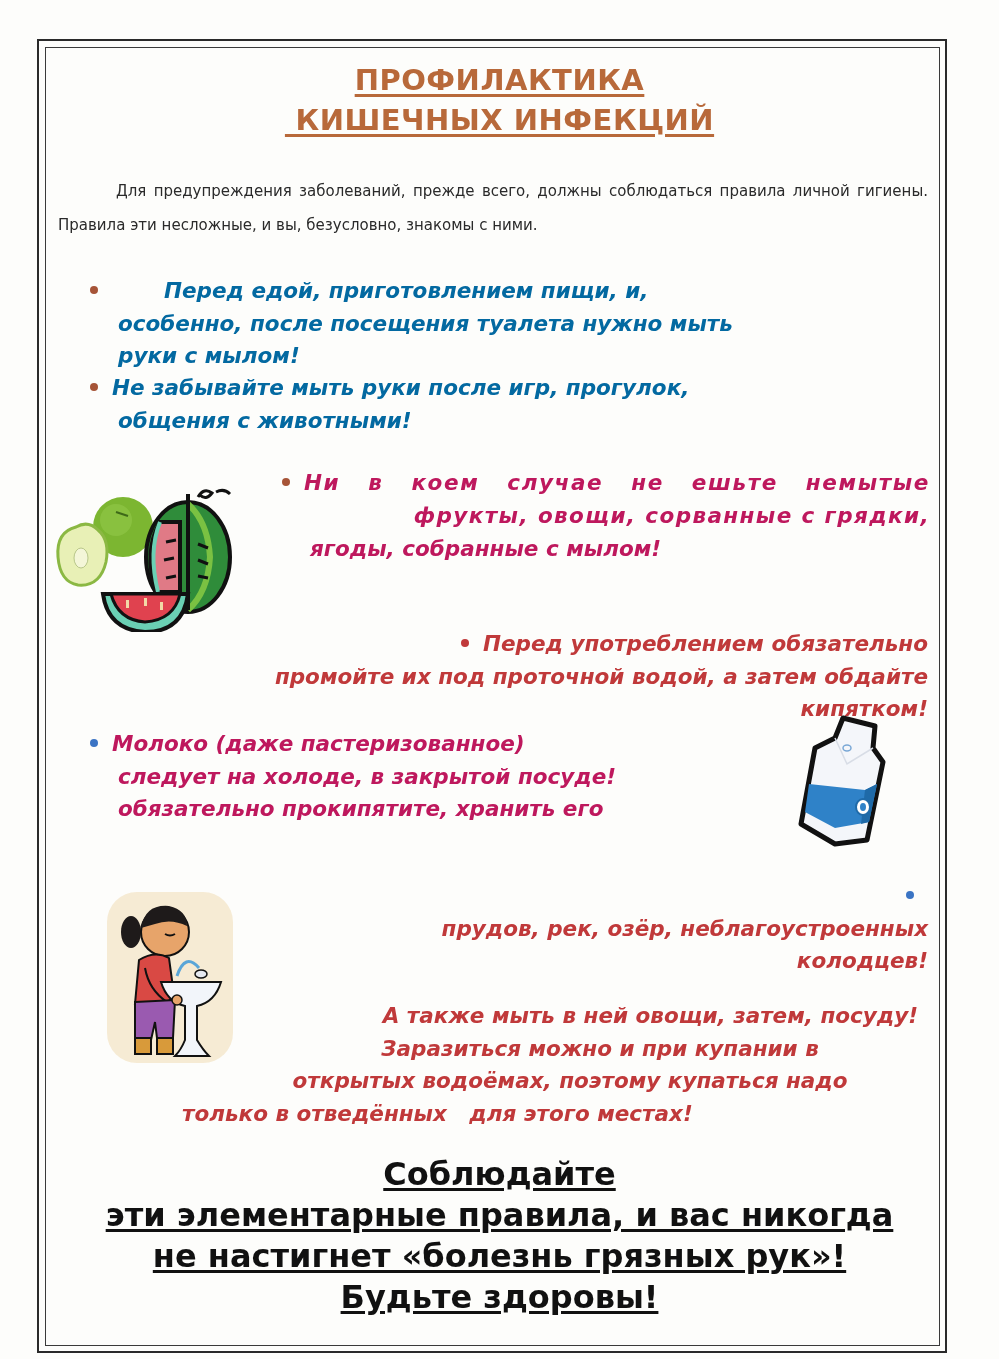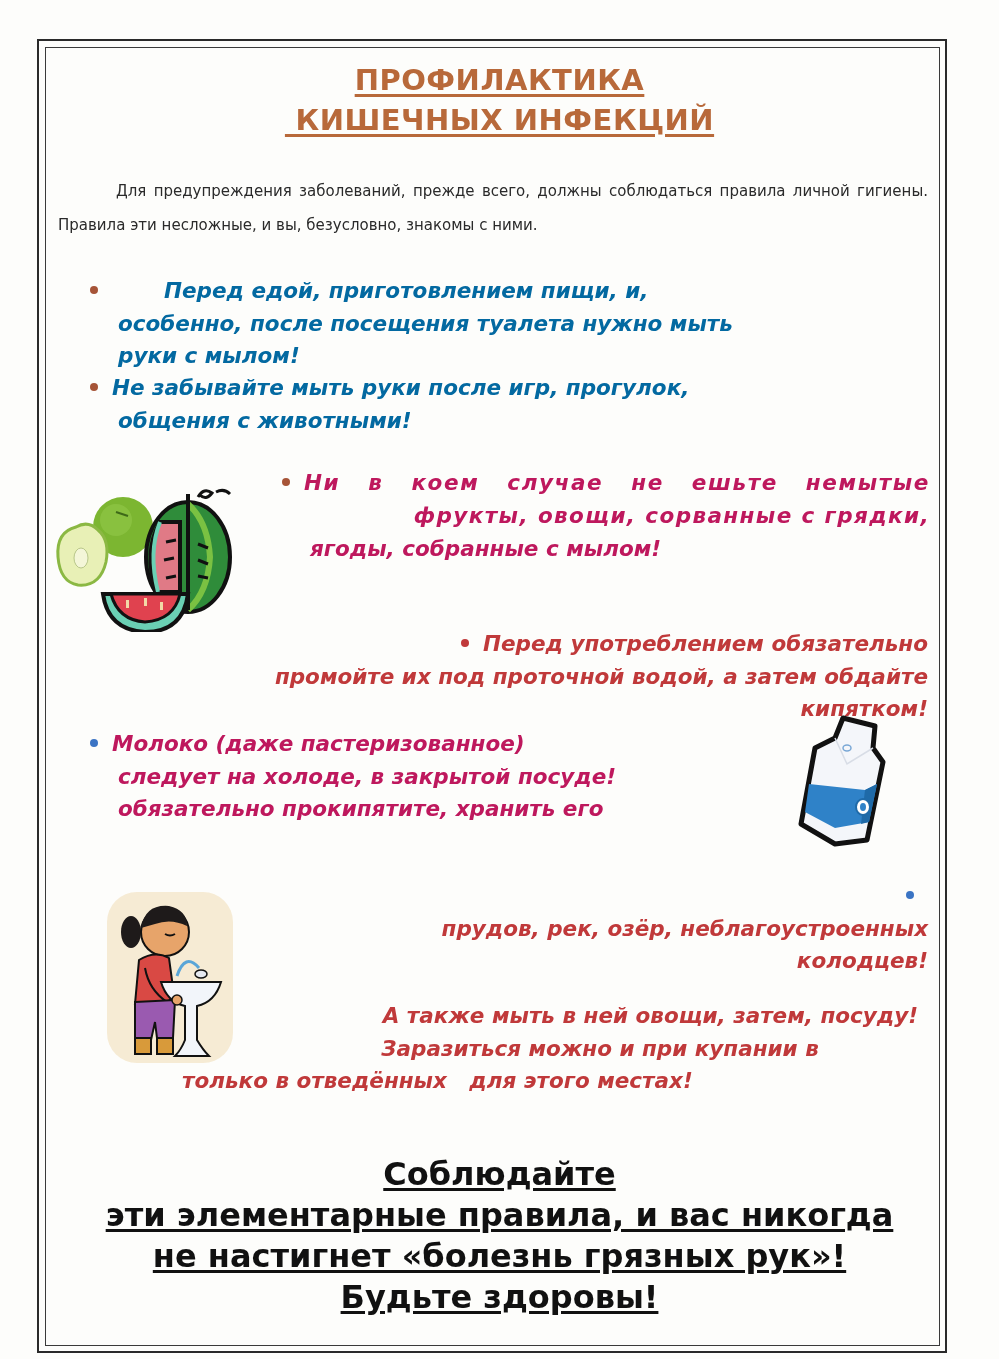--- a/index.html
+++ b/index.html
@@ -161,19 +161,20 @@
 
 <div class="abs it red right" style="left:240px; top:880px; width:688px;">
   <div><span class="dot blue-bg"></span></div>
   <div>прудов, рек, озёр, неблагоустроенных</div>
   <div>колодцев!</div>
 </div>
 
 <div class="abs it red center" style="left:170px; top:1000px; width:780px;">
   <div style="text-align:right; padding-right:32px;">А также мыть в ней овощи, затем, посуду!</div>
   <div style="padding-left:80px;">Заразиться можно и при купании в</div>
+  <div style="padding-left:20px;">открытых водоёмах, поэтому купаться надо</div>
   <div style="text-align:left; padding-left:12px; white-space:pre;">только в отведённых   для этого местах!</div>
 </div>
 
 <div class="abs footer" style="top:1154px;"><span>Соблюдайте</span></div>
 <div class="abs footer" style="top:1195px;"><span>эти элементарные правила, и вас никогда</span></div>
 <div class="abs footer" style="top:1236px;"><span>не настигнет «болезнь грязных рук»!</span></div>
 <div class="abs footer" style="top:1277px;"><span>Будьте здоровы!</span></div>
 
 </body></html>

